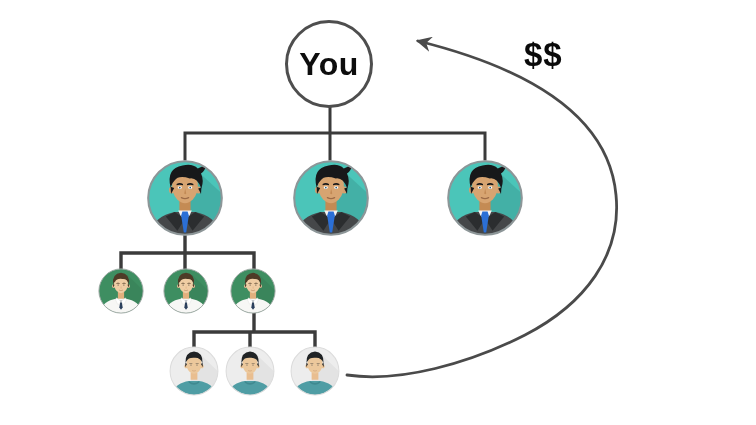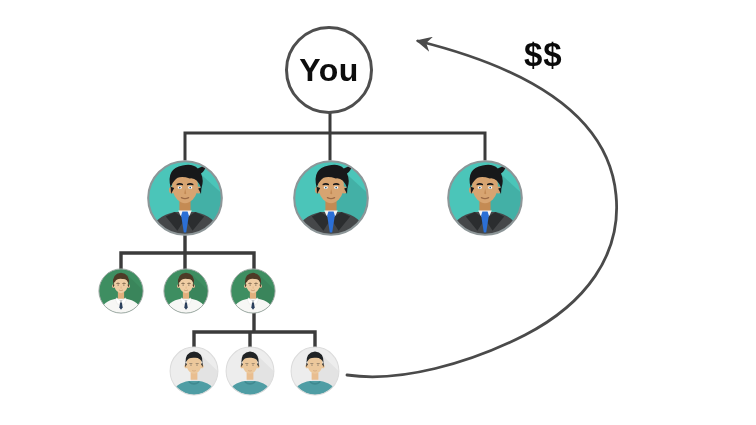--- a/index.html
+++ b/index.html
@@ -2,21 +2,21 @@
 <html><head>
 <meta charset="utf-8">
 <style>
   html,body{margin:0;padding:0;background:#ffffff;}
   .stage{
     position:relative;width:756px;height:425px;background:#ffffff;overflow:hidden;
     font-family:"Liberation Sans",sans-serif;
   }
   .lines-layer{position:absolute;left:0;top:0;width:756px;height:425px;z-index:1;}
   .you-node{
-    position:absolute;left:285px;top:26px;width:88px;height:88px;box-sizing:border-box;
+    position:absolute;left:285px;top:20px;width:88px;height:88px;box-sizing:border-box;
     border:3px solid #4e4e4e;border-radius:50%;background:#ffffff;z-index:3;
     display:flex;align-items:center;justify-content:center;
   }
   .you-node span{font-weight:bold;font-size:32px;color:#0d0d0d;letter-spacing:0.5px;}
   .money-label{
     position:absolute;left:524px;top:36px;z-index:3;
     font-weight:bold;font-size:33px;color:#0a0a0a;letter-spacing:1px;
   }
   .avatar{position:absolute;z-index:2;display:block;}
   .av-l2{width:80px;height:80px;}

